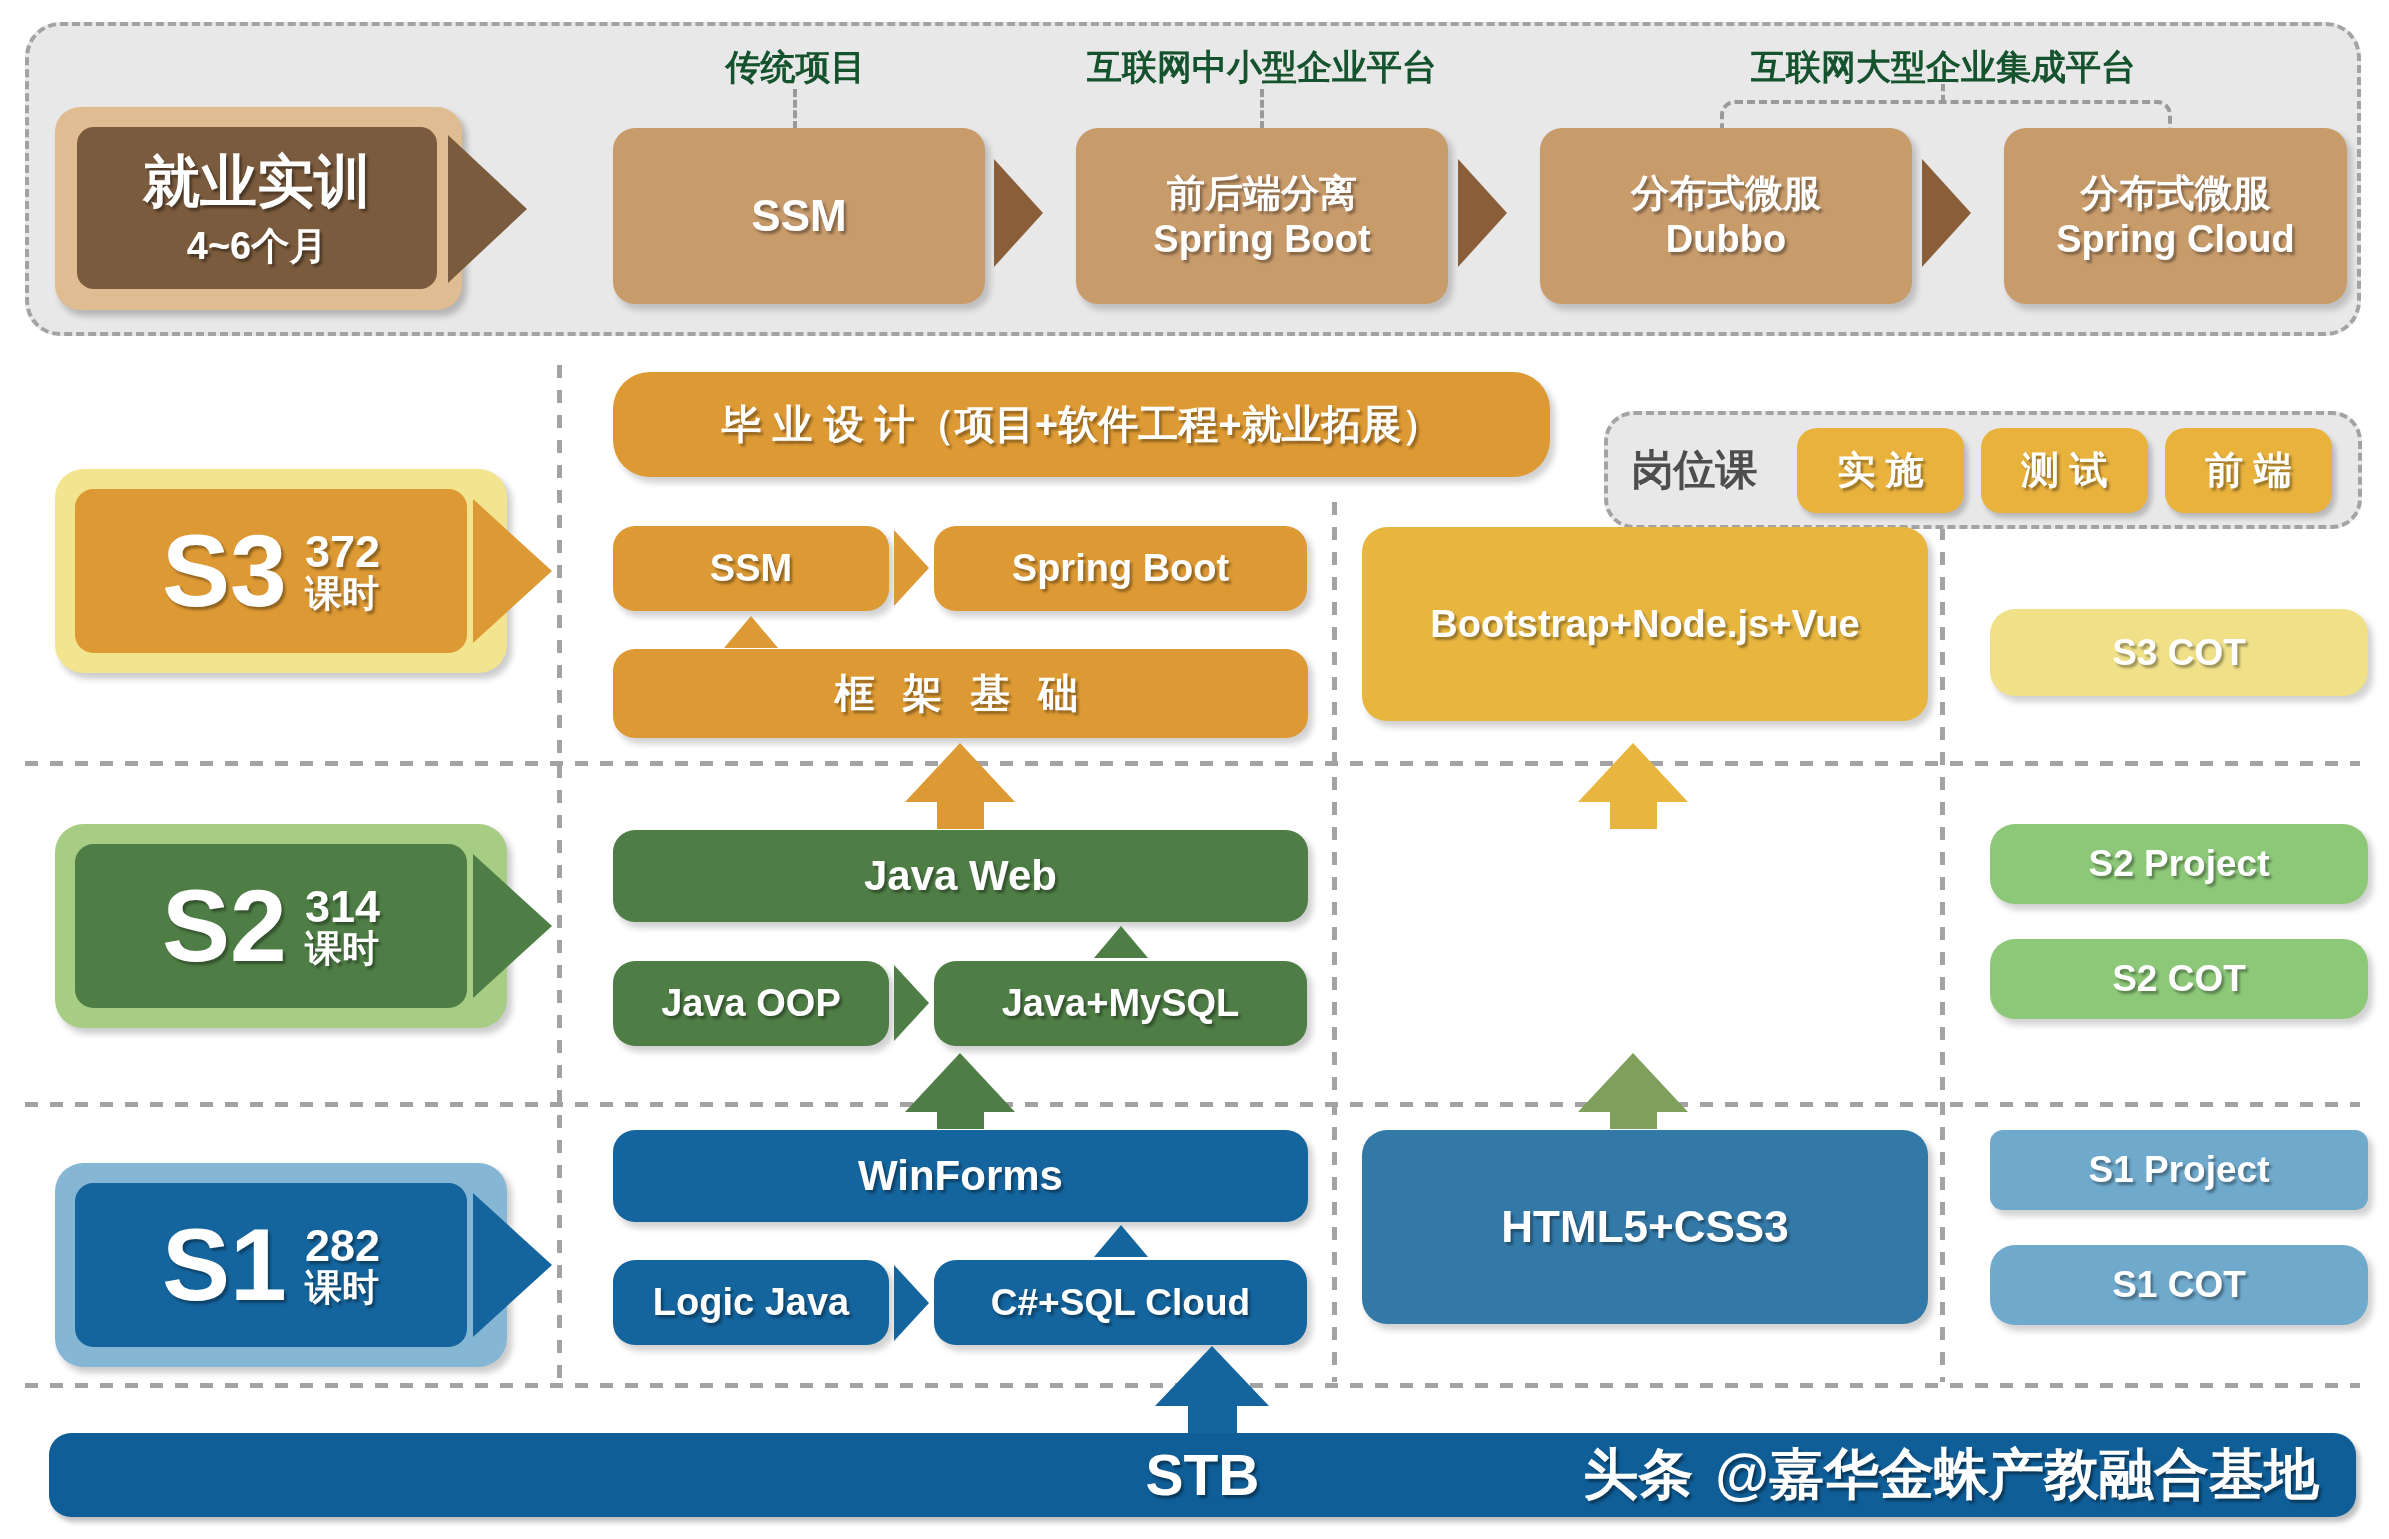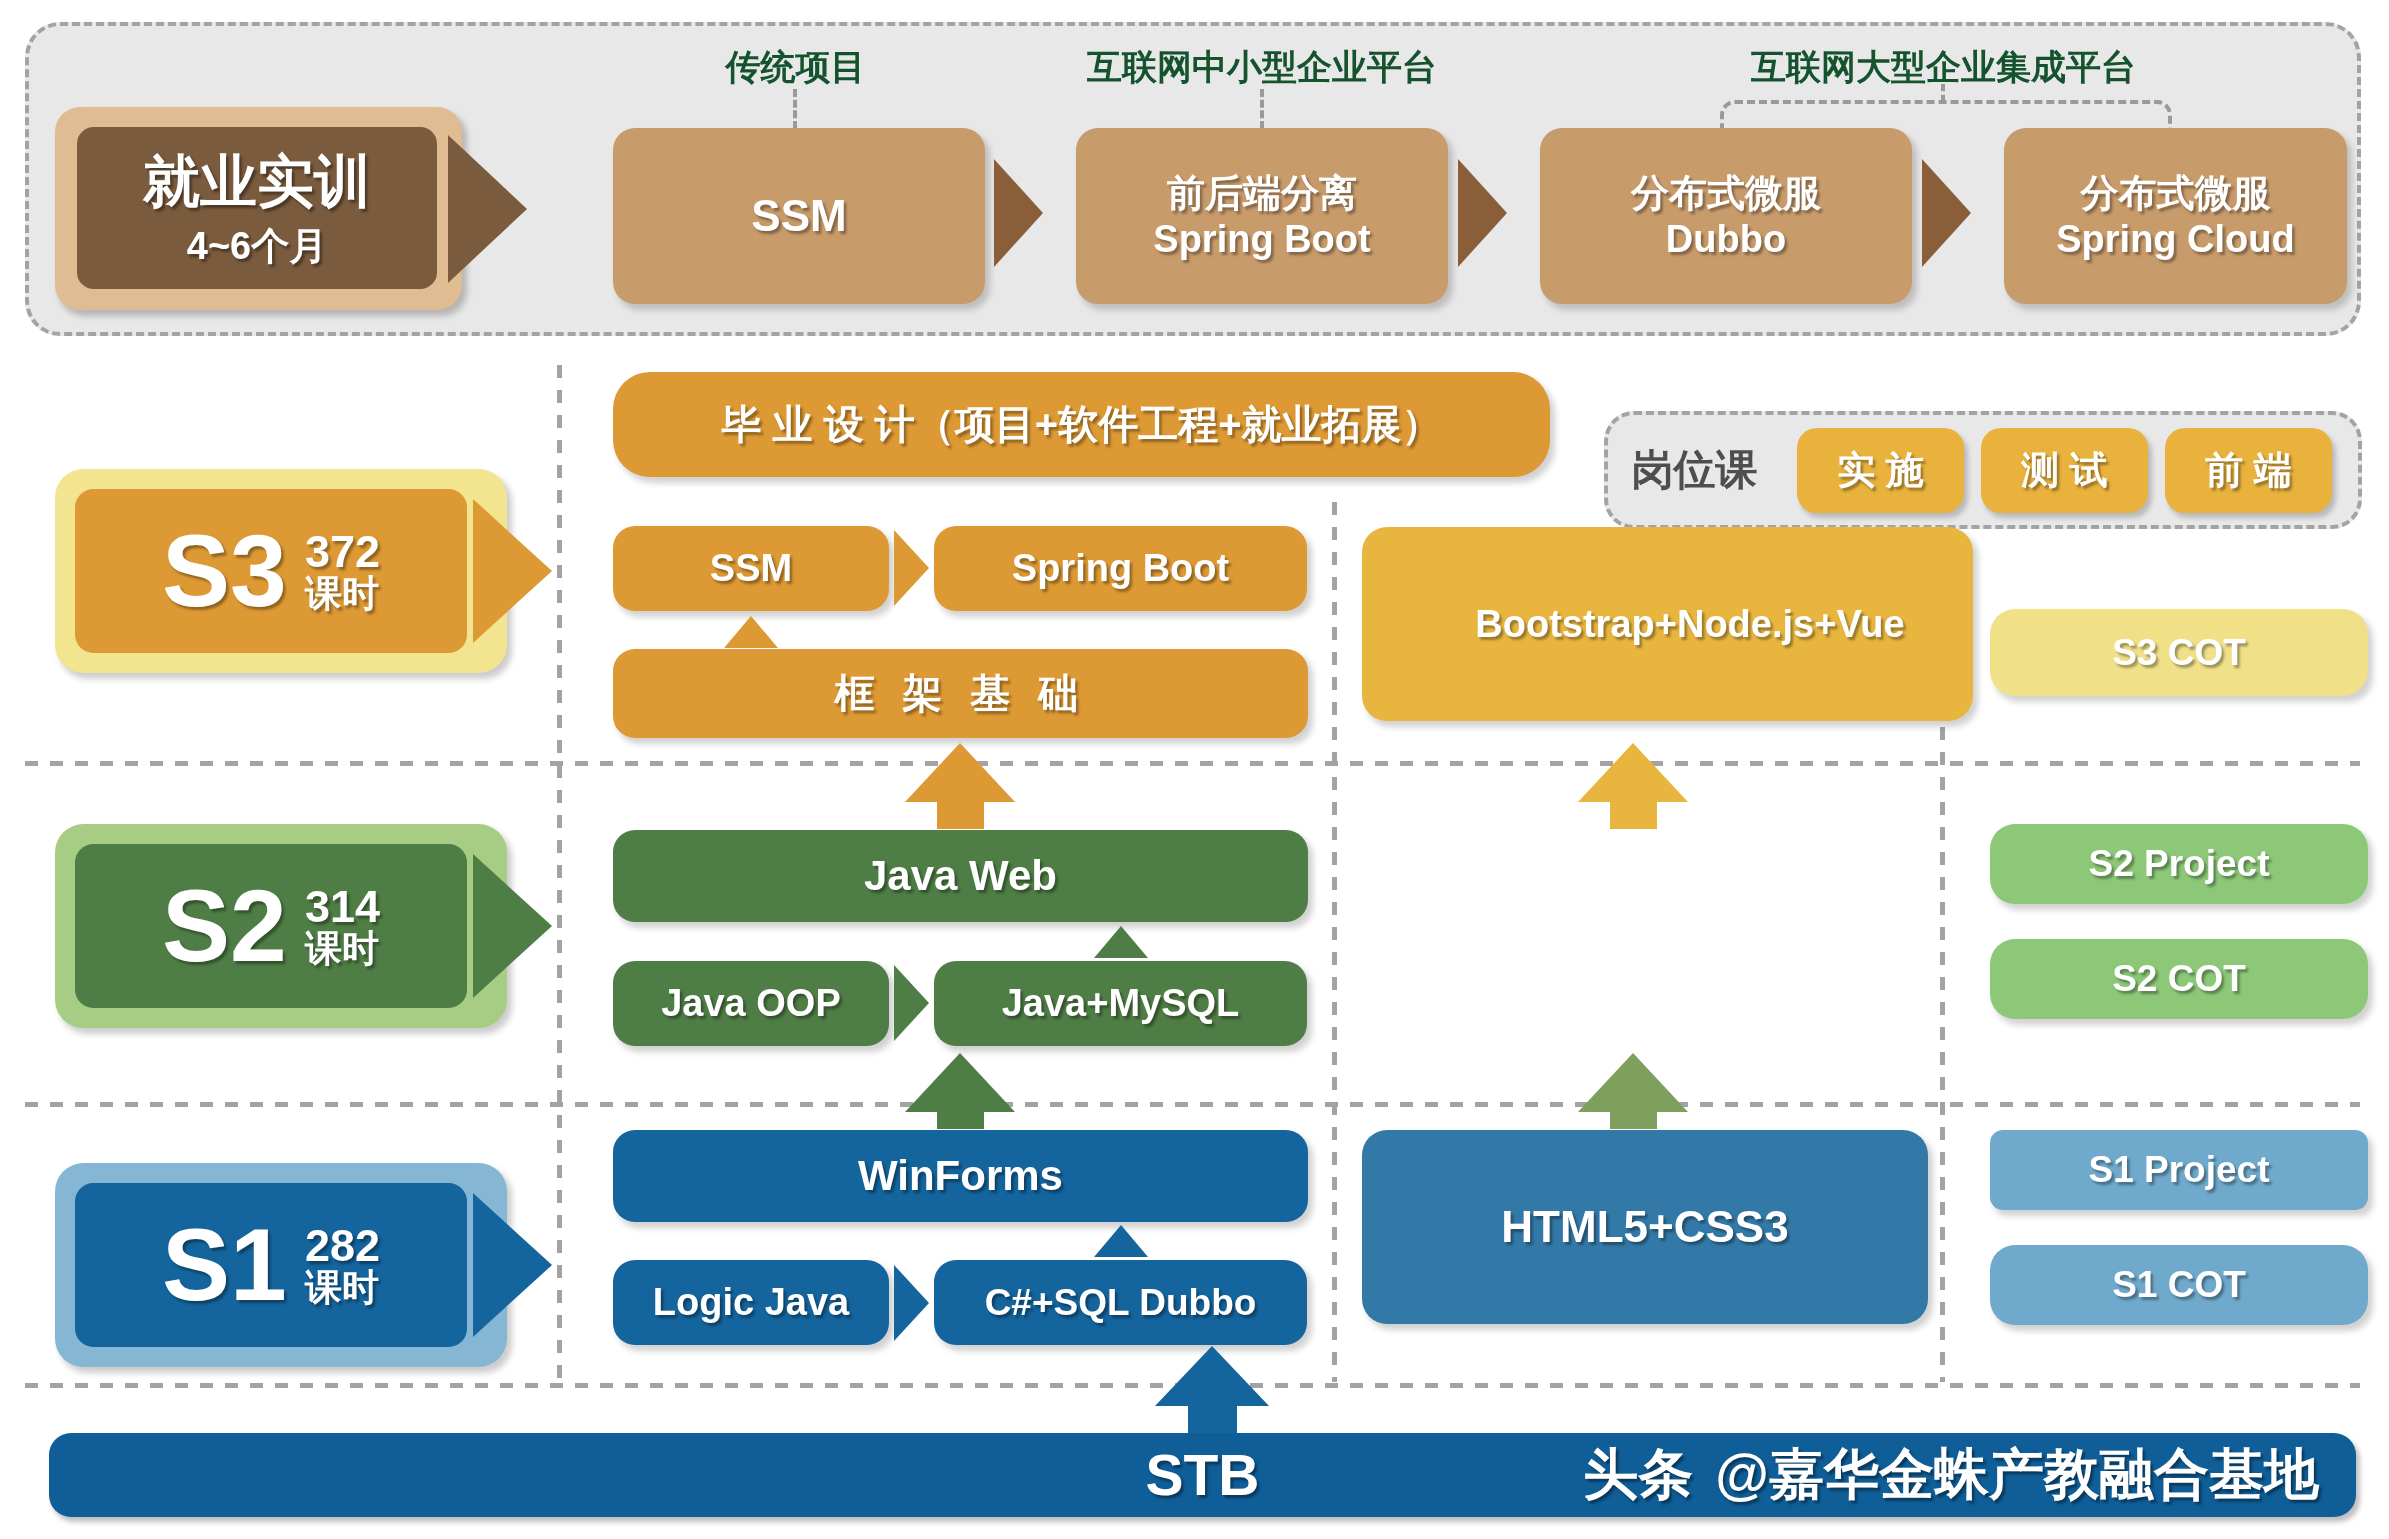--- a/index.html
+++ b/index.html
@@ -12,21 +12,21 @@
     text-shadow:2.5px 3.3px 2.5px rgba(0,0,0,0.35);z-index:2;
   }
   .hline{position:absolute;height:5px;z-index:1;
     background:repeating-linear-gradient(90deg,#A3A3A3 0 13.4px,transparent 13.4px 25px);}
   .vline{position:absolute;width:5px;z-index:1;
     background:repeating-linear-gradient(180deg,#A3A3A3 0 13.4px,transparent 13.4px 25px);}
 
   
   .bg-tan{background:#C89B6B;}
   .bg-orange{background:#DD9933;}
-  .bg-golden{background:#E8B63F;padding-left:45px;}
+  .bg-golden{background:#E8B63F;}
   .bg-paleyellow{background:#F0E189;}
   .bg-darkgreen{background:#4E7D45;}
   .bg-sage{background:#8FAC6F;}
   .bg-lightgreen{background:#8CC878;}
   .bg-darkblue{background:#14649D;}
   .bg-midblue{background:#3379A8;}
   .bg-lightblue{background:#6FA9CC;}
 
   
   .top-banner{position:absolute;left:25px;top:22px;width:2328px;height:306px;
@@ -228,21 +228,21 @@
 
   <div class="box bg-darkblue" style="left:613px;top:1130px;width:695px;height:92px;font-size:42px;">
     <span>WinForms</span>
   </div>
   <div class="tri-up" style="left:1094px;top:1225px;border-left:27px solid transparent;border-right:27px solid transparent;border-bottom:32px solid #14649D;"></div>
   <div class="box bg-darkblue" style="left:613px;top:1260px;width:276px;height:85px;font-size:38px;">
     <span>Logic Java</span>
   </div>
   <div class="tri-right" style="left:894px;top:1265px;border-top:38px solid transparent;border-bottom:38px solid transparent;border-left:35px solid #14649D;"></div>
   <div class="box bg-darkblue" style="left:934px;top:1260px;width:373px;height:85px;font-size:37px;">
-    <span>C#+SQL Dubbo</span>
+    <span>C#+SQL Cloud</span>
   </div>
   <div class="big-arrow" style="left:1155px;top:1346px;">
     <div class="head" style="border-bottom:60px solid #14649D;border-left-width:57px;border-right-width:57px;"></div>
     <div class="stem" style="background:#14649D;height:27px;width:49px;"></div>
   </div>
 
   <div class="box bg-golden" style="left:1362px;top:527px;width:566px;height:194px;font-size:38px;border-radius:25px;">
     <span>Bootstrap+Node.js+Vue</span>
   </div>
   <div class="big-arrow" style="left:1578px;top:743px;">

